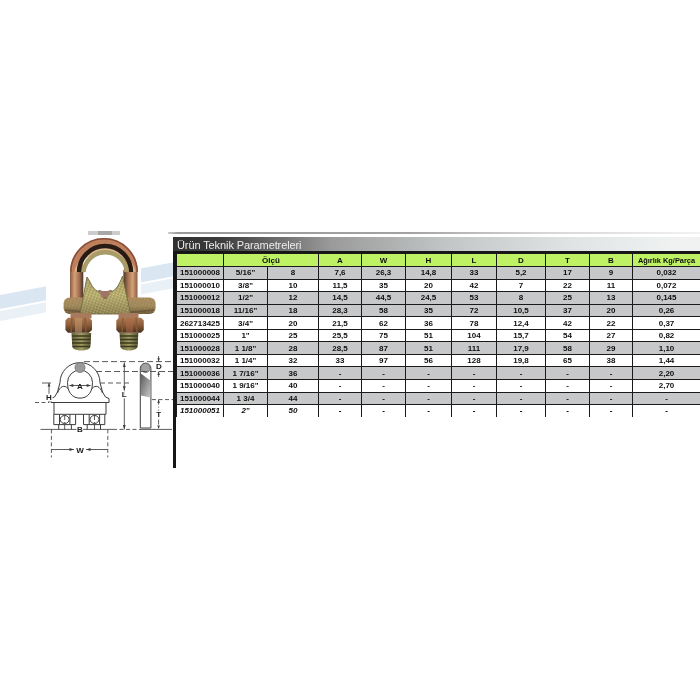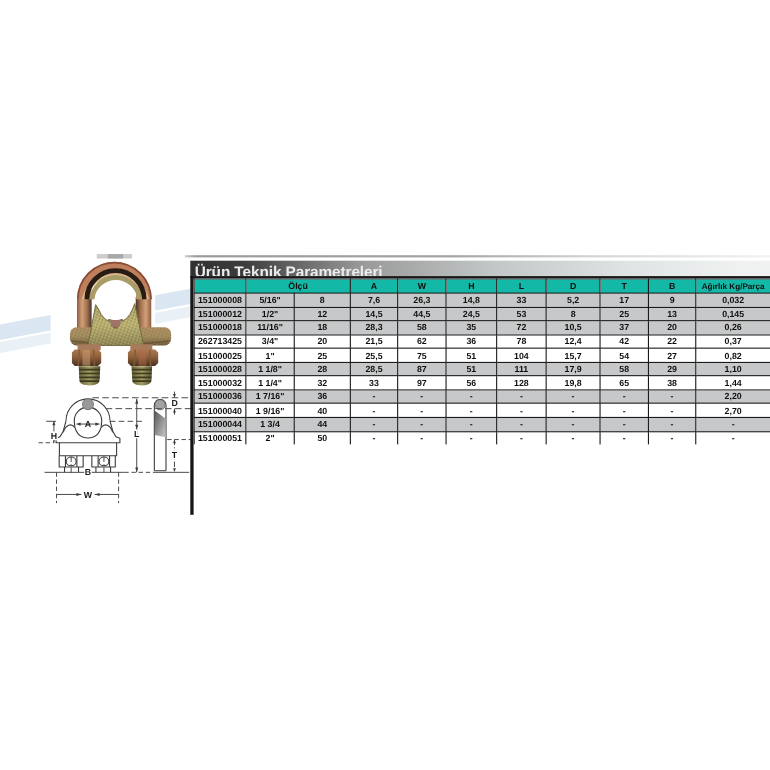--- a/index.html
+++ b/index.html
@@ -2,24 +2,24 @@
 <html><head><meta charset="utf-8">
 <style>
 html,body{margin:0;padding:0;width:700px;height:700px;background:#fff;overflow:hidden;
 font-family:"Liberation Sans",sans-serif;}
 .abs{position:absolute;}
 #tbl{position:absolute;left:173px;top:251px;width:527px;height:217px;overflow:hidden;}
 #tbl table{border-collapse:collapse;table-layout:fixed;width:524px;}
 #tbl{border-left:3px solid #161616;border-top:2px solid #161616;box-sizing:border-box;}
 #tbl td{border:1.4px solid #1a1a1a;text-align:center;vertical-align:middle;
 font-size:8px;font-weight:bold;color:#0e0e0e;padding:0;height:11.55px;line-height:11px;overflow:hidden;white-space:nowrap;}
-#tbl tr.h td{background:#14b8a6;height:12.1px;}
+#tbl tr.h td{background:#bef264;height:12.1px;}
 #tbl tr.g td{background:#c7c8c9;}
 #tbl tr.w td{background:#ffffff;}
-#tbl tr:last-child td{border-bottom:none;}
+#tbl tr:last-child td{border-bottom:none;font-style:italic;}
 </style></head>
 <body>
 
 <svg class="abs" style="left:0;top:250px;" width="175" height="110" viewBox="0 0 175 110">
 <path d="M0,45 L0,59 L175,26 L175,12 Z" fill="#d4e2ee" opacity="0.85"></path>
 
 <path d="M0,61 L0,71 L175,38 L175,28 Z" fill="#e7eef5" opacity="0.9"></path>
 </svg>
 
 <div class="abs" style="left:46px;top:230px;width:95px;height:128px;background:#ffffff;"></div>
@@ -189,21 +189,21 @@
 <text x="128.9" y="17.3" style="paint-order:stroke" stroke="#ffffff" stroke-width="2">D</text>
 <text x="128.6" y="64.5" style="paint-order:stroke" stroke="#ffffff" stroke-width="2.5">T</text>
 <text x="50" y="80" style="paint-order:stroke" stroke="#ffffff" stroke-width="2">B</text>
 <text x="50" y="100.5" style="paint-order:stroke" stroke="#ffffff" stroke-width="2">W</text>
 </g>
 </svg>
 
 <div class="abs" style="left:168px;top:232px;width:532px;height:2px;background:linear-gradient(to right,#cfcfcf 0,#9a9a9a 10px,#a2a2a2 45%,#d5d5d5 70%,#f2f2f2 100%);"></div>
 
 <div class="abs" style="left:173px;top:237px;width:527px;height:14px;background:linear-gradient(to right,#303030 0,#3c3c3c 9%,#9a9a9a 30%,#c2c6c6 52%,#e0e4e4 76%,#f0f2f2 95%);">
-<div style="font-size:14px;font-weight:bold;color:#ececec;padding:1.5px 0 0 4px;letter-spacing:-0.1px;">Ürün Teknik Parametreleri</div>
+<div style="font-size:11px;font-weight:normal;color:#ececec;padding:1.5px 0 0 4px;letter-spacing:-0.1px;">Ürün Teknik Parametreleri</div>
 </div>
 
 <div id="tbl">
 <table>
 <colgroup>
         <col style="width:47px">
         <col style="width:44px">
         <col style="width:51px">
         <col style="width:43px">
         <col style="width:44px">
@@ -236,20 +236,33 @@
           <td>8</td>
           <td>7,6</td>
           <td>26,3</td>
           <td>14,8</td>
           <td>33</td>
           <td>5,2</td>
           <td>17</td>
           <td>9</td>
           <td>0,032</td>
         </tr>
+<tr class="w">
+          <td>151000010</td>
+          <td>3/8"</td>
+          <td>10</td>
+          <td>11,5</td>
+          <td>35</td>
+          <td>20</td>
+          <td>42</td>
+          <td>7</td>
+          <td>22</td>
+          <td>11</td>
+          <td>0,072</td>
+        </tr>
 <tr class="g">
           <td>151000012</td>
           <td>1/2"</td>
           <td>12</td>
           <td>14,5</td>
           <td>44,5</td>
           <td>24,5</td>
           <td>53</td>
           <td>8</td>
           <td>25</td>

